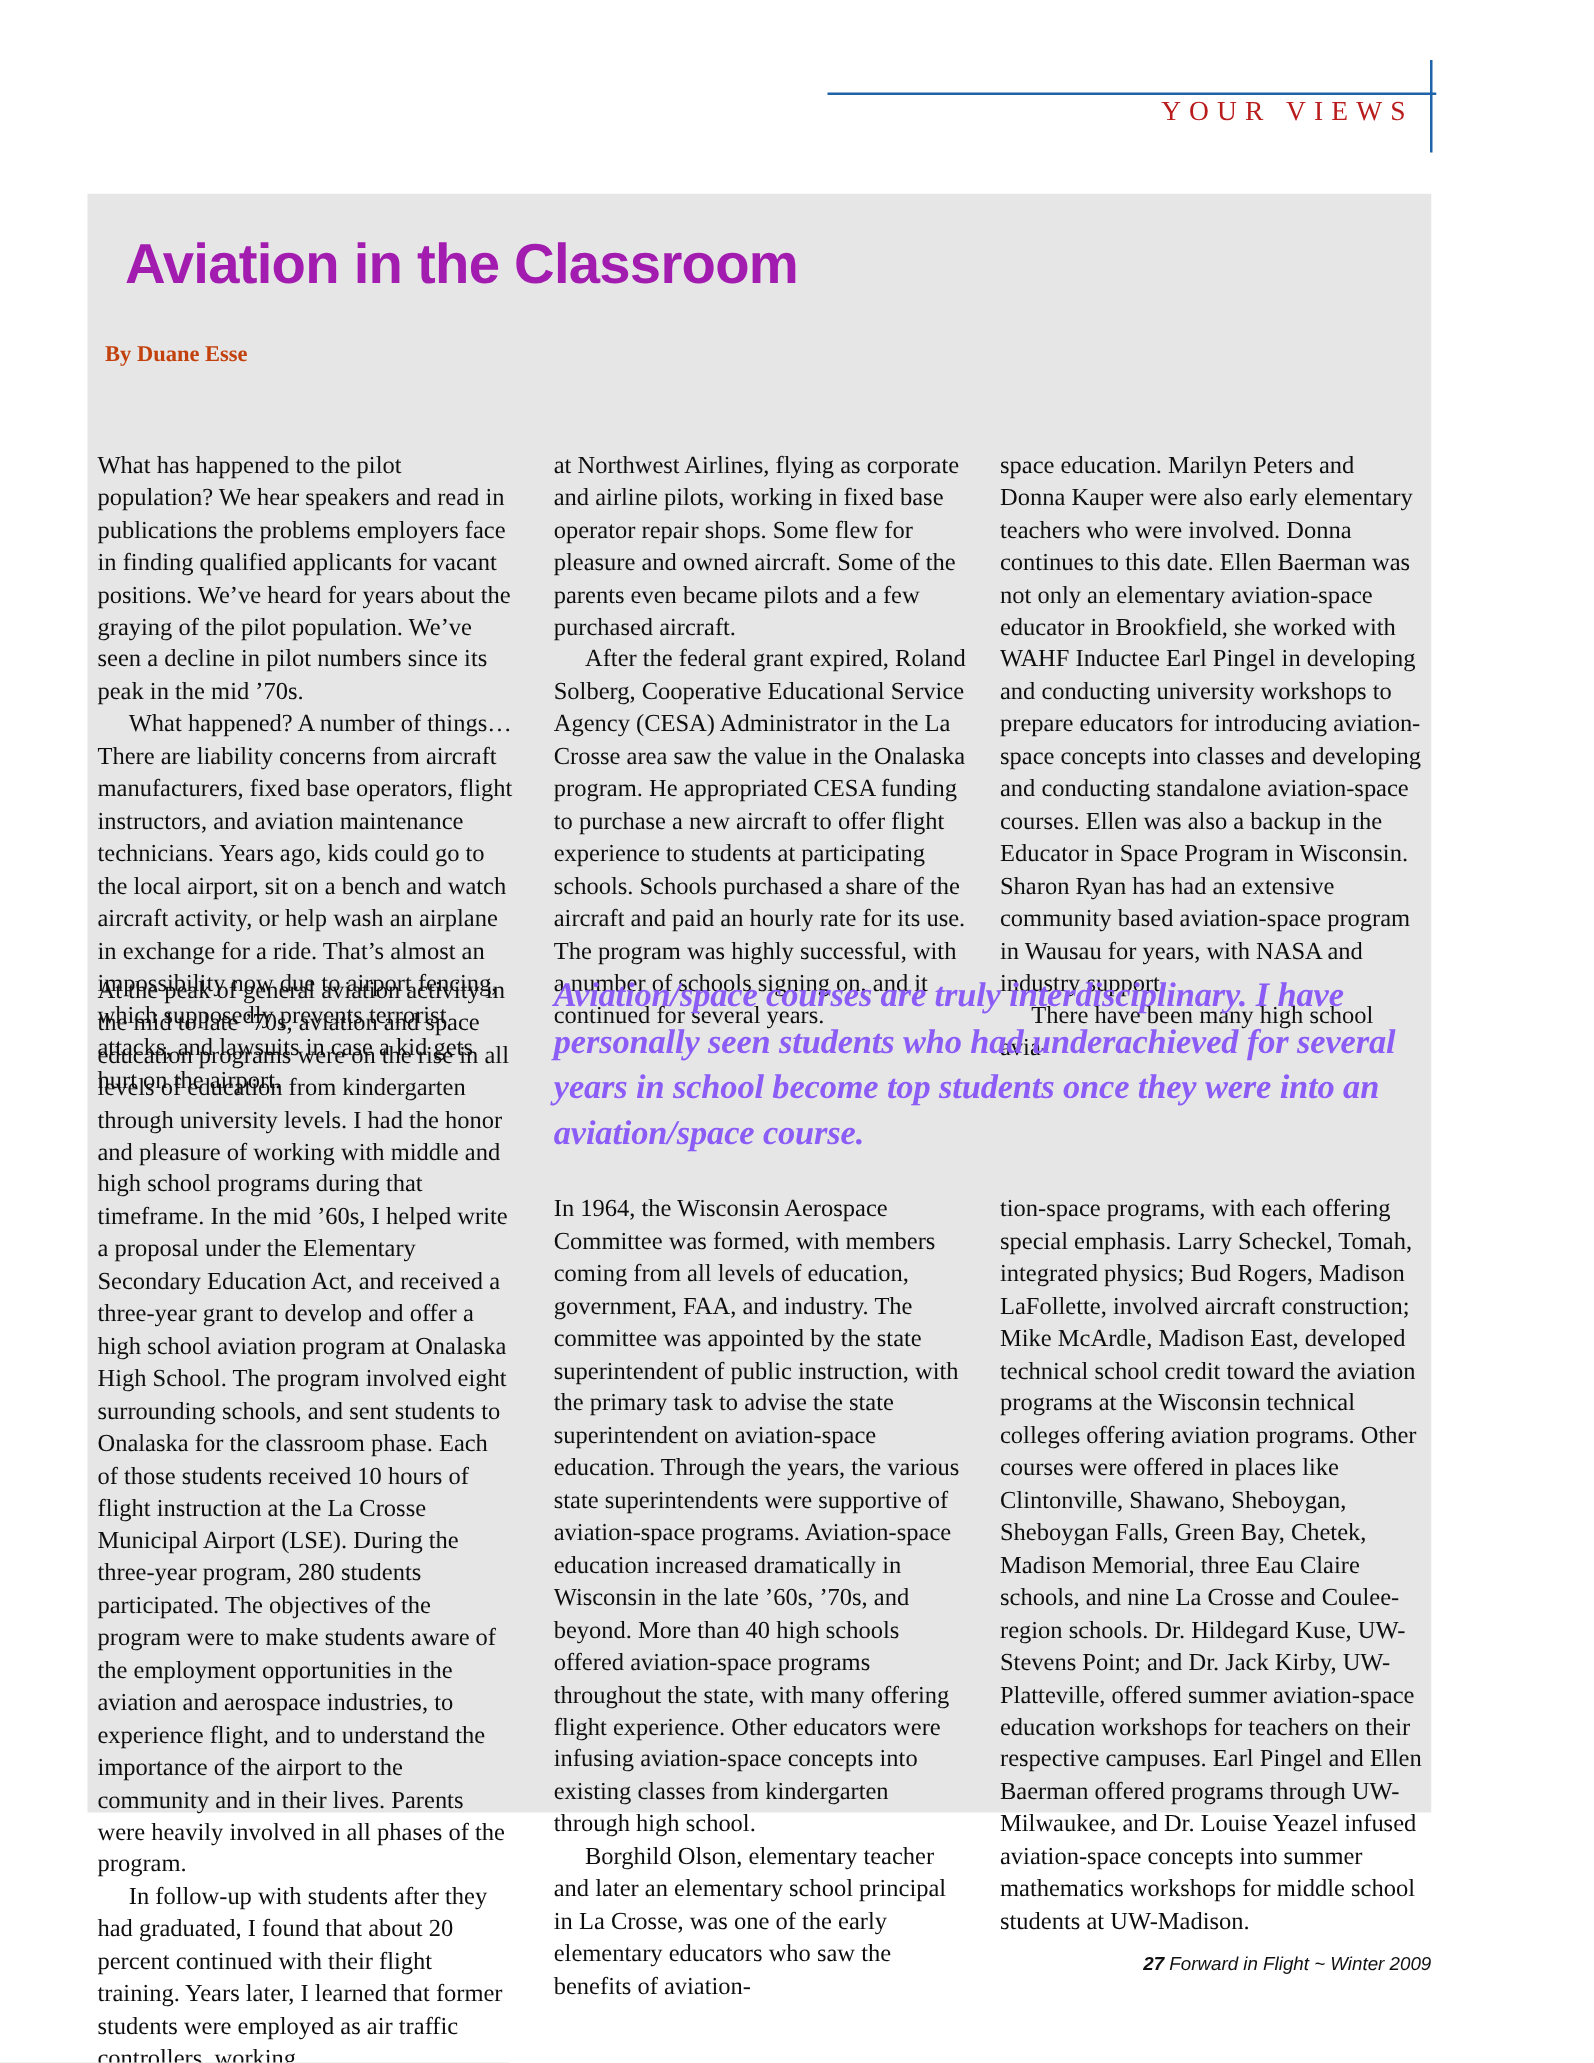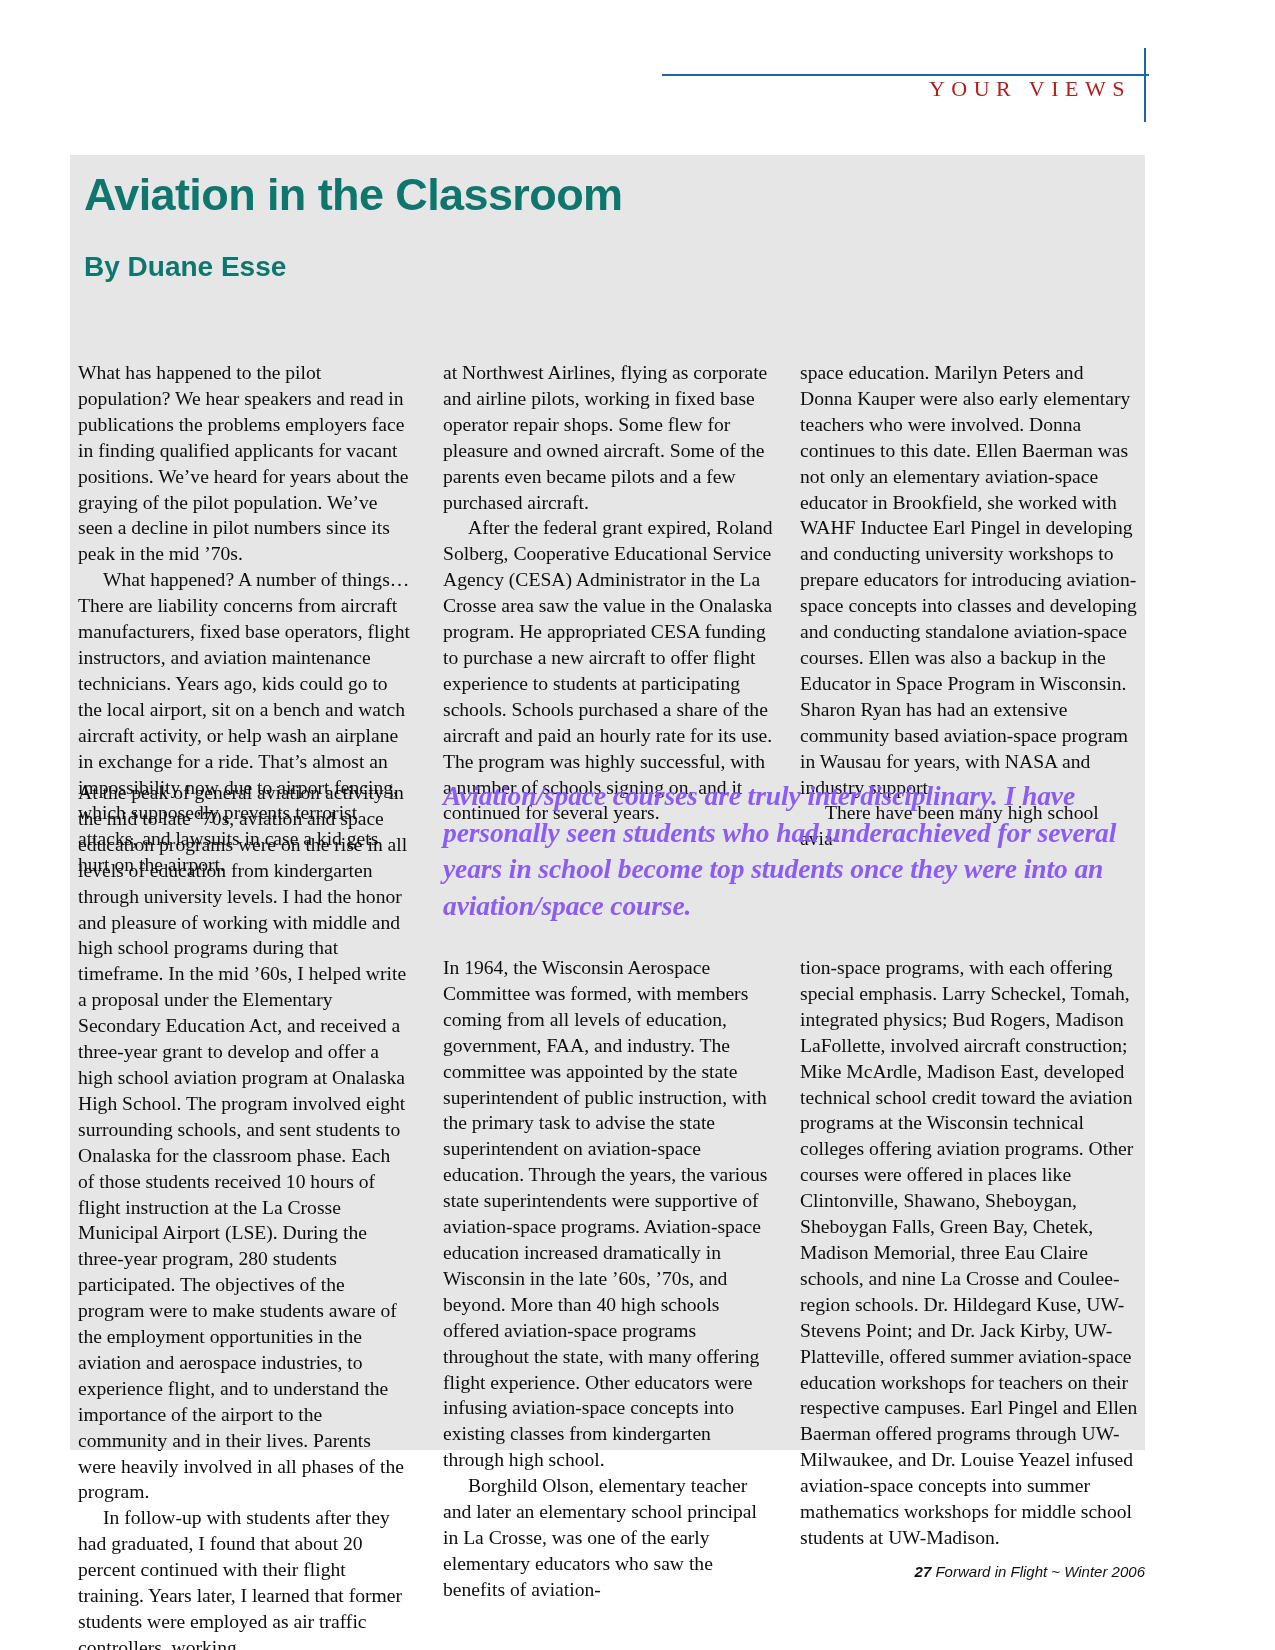--- a/index.html
+++ b/index.html
@@ -64,39 +64,39 @@
     position: absolute;
     left: 14px;
     top: 14px;
     width: 1040px;
   }
   .headline {
     font-family: "Liberation Sans", "DejaVu Sans", sans-serif;
     font-weight: bold;
     font-size: 45px;
     line-height: 52px;
-    color: #0f766e;
+    color: #a21caf;
     letter-spacing: -0.6px;
-    margin: 0;
+    margin: 16px;
   }
   .subhead {
     font-family: "Liberation Sans", "DejaVu Sans", sans-serif;
     font-weight: bold;
     font-size: 31px;
     line-height: 40px;
     color: #22453f;
     letter-spacing: -0.3px;
     margin: 4px 0 0 0;
   }
   .byline {
-    font-family: Liberation Sans, sans-serif;
-    font-weight: bold;
-    font-size: 28px;
+    font-family: Liberation Serif, serif;
+    font-weight: bold;
+    font-size: 18px;
     line-height: 28px;
-    color: #0f766e;
+    color: #c2410c;
     margin: 32px 0 0 0;
   }
 
   
   .col {
     position: absolute;
     font-family: "Liberation Serif", "DejaVu Serif", serif;
     font-size: 19.6px;
     line-height: 25.9px;
     color: #0e0e0e;
@@ -194,14 +194,14 @@
   <p class="first">In 1964, the Wisconsin Aerospace Committee was formed, with members coming from all levels of education, government, FAA, and industry. The committee was appointed by the state superintendent of public instruction, with the primary task to advise the state superintendent on aviation-space education. Through the years, the various state superintendents were supportive of aviation-space programs. Aviation-space education increased dramatically in Wisconsin in the late ’60s, ’70s, and beyond. More than 40 high schools offered aviation-space programs throughout the state, with many offering flight experience. Other educators were infusing aviation-space concepts into existing classes from kindergarten through high school.</p>
   <p>Borghild Olson, elementary teacher and later an elementary school principal in La Crosse, was one of the early elementary educators who saw the benefits of aviation-</p>
 </div>
 
 <div class="col" id="col3-bot">
   <p class="first">tion-space programs, with each offering special emphasis. Larry Scheckel, Tomah, integrated physics; Bud Rogers, Madison LaFollette, involved aircraft construction; Mike McArdle, Madison East, developed technical school credit toward the aviation programs at the Wisconsin technical colleges offering aviation programs. Other courses were offered in places like Clintonville, Shawano, Sheboygan, Sheboygan Falls, Green Bay, Chetek, Madison Memorial, three Eau Claire schools, and nine La Crosse and Coulee-region schools. Dr. Hildegard Kuse, UW-Stevens Point; and Dr. Jack Kirby, UW-Platteville, offered summer aviation-space education workshops for teachers on their respective campuses. Earl Pingel and Ellen Baerman offered programs through UW-Milwaukee, and Dr. Louise Yeazel infused aviation-space concepts into summer mathematics workshops for middle school students at UW-Madison.</p>
 </div>
 
 <div class="footer">
   <span class="pagenum">27</span>
-  <span>Forward in Flight ~ Winter 2006</span>
+  <span>Forward in Flight ~ Winter 2009</span>
 </div>
 
 </body></html>

